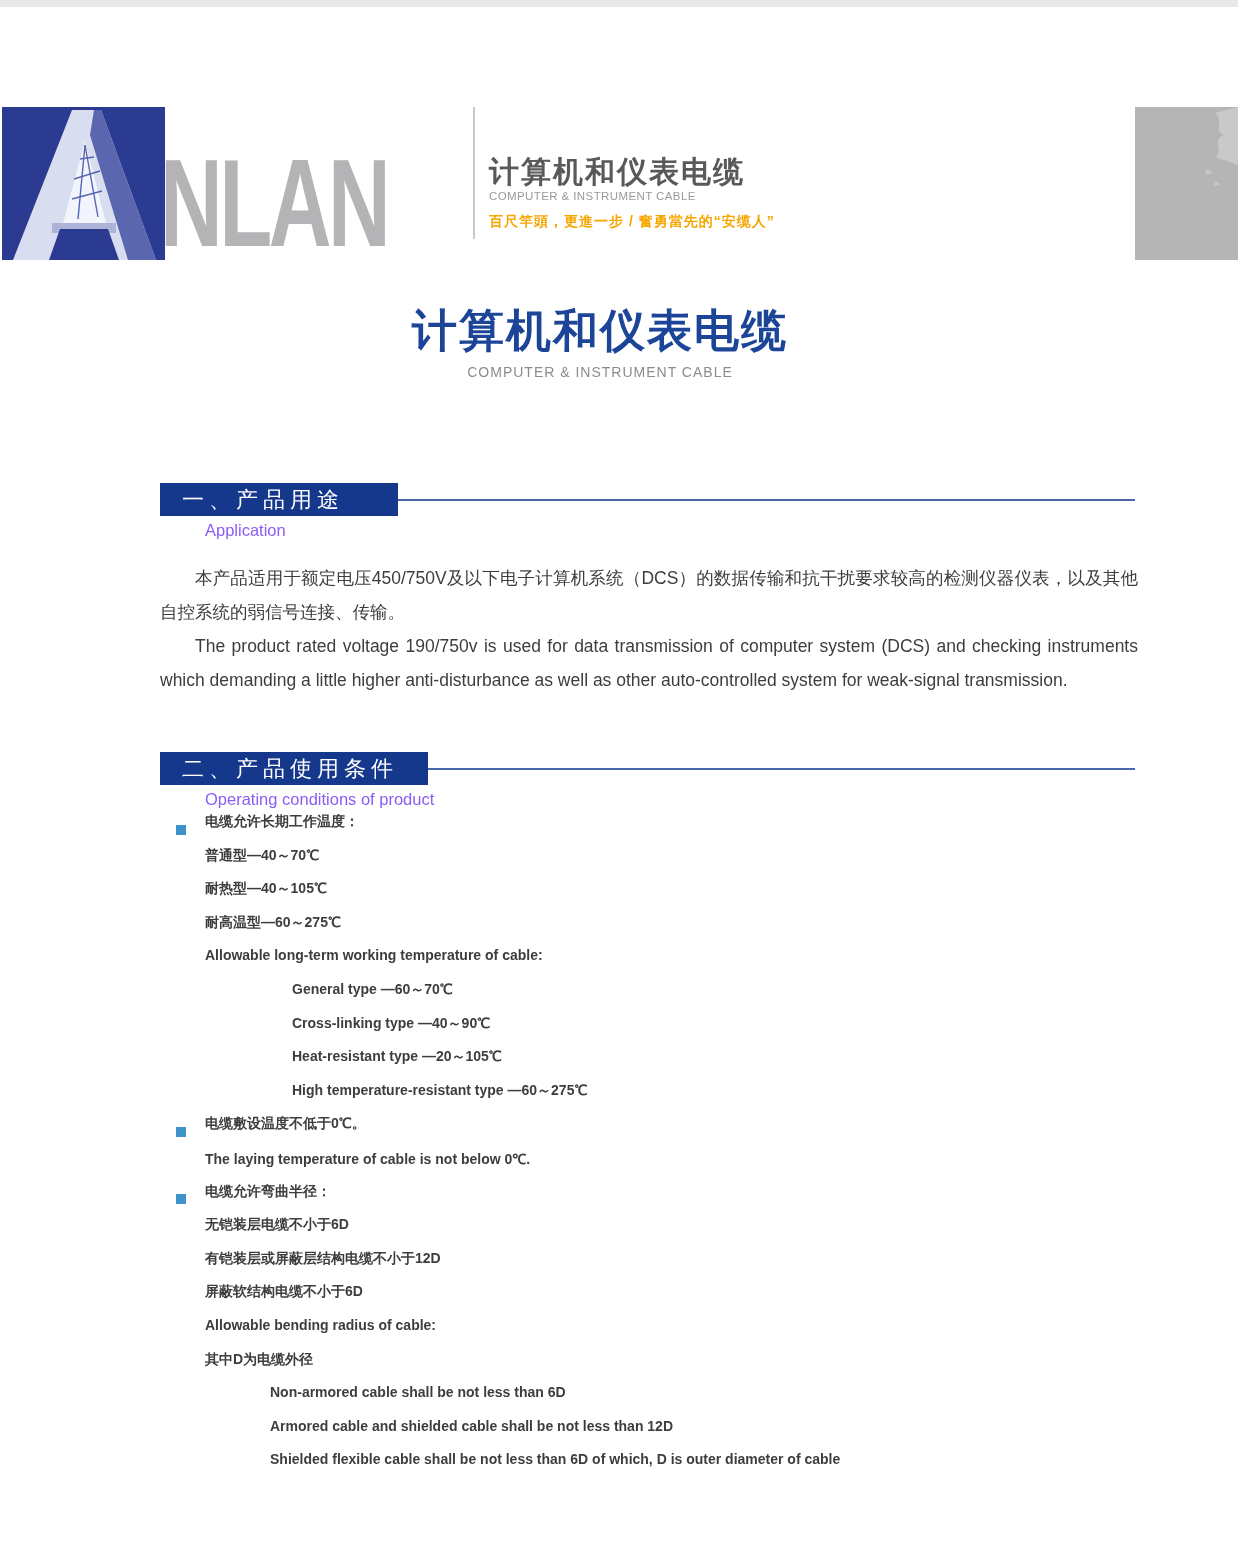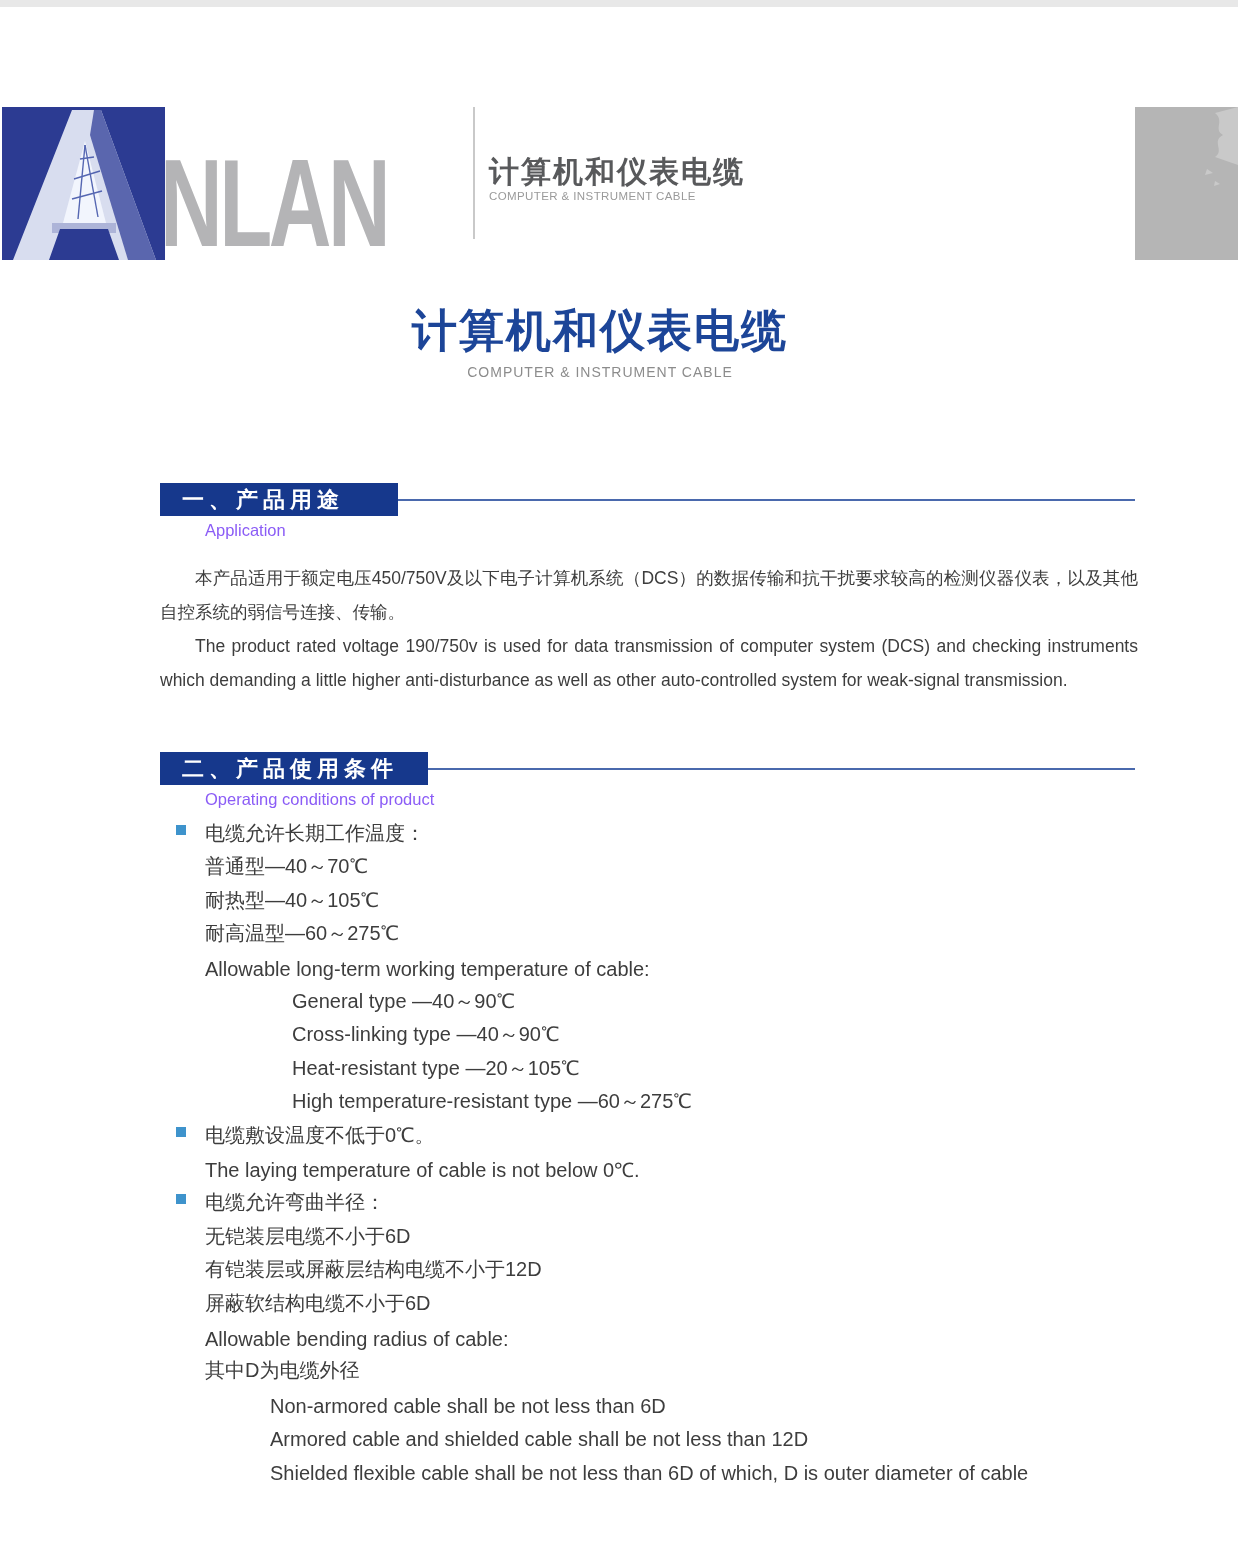--- a/index.html
+++ b/index.html
@@ -25,34 +25,34 @@
   .hdr-slogan{font-size:14px;font-weight:bold;color:var(--orange);margin-top:11px;letter-spacing:1px;}
   .corner-box{position:absolute;left:1135px;top:100px;width:103px;height:153px;background:var(--gray-box);overflow:hidden;}
 
   
   .doc-title{position:absolute;left:0;top:296px;width:1200px;text-align:center;}
   .doc-title-cn{font-size:45px;font-weight:bold;color:var(--title-blue);letter-spacing:2px;line-height:56px;}
   .doc-title-en{font-size:14px;color:var(--sub-gray);letter-spacing:1px;margin-top:5px;}
 
   
   .sec-head{position:absolute;left:160px;width:975px;height:33px;display:flex;align-items:center;}
-  .sec-head .box{height:33px;background:var(--navy);color:#ffffff;font-size:22px;font-weight:bold;
+  .sec-head .box{height:33px;background:var(--navy);color:#ffffff;font-size:22px;font-weight:normal;
                  letter-spacing:5px;display:flex;align-items:center;padding-left:22px;flex:none;}
   .sec-head .box.w1{width:238px;}
   .sec-head .box.w2{width:268px;}
   .sec-head .rule{flex:1;height:2px;background:var(--line-blue);}
   .sub-label{position:absolute;left:205px;font-size:16.5px;color:#8b5cf6;}
 
   .para{position:absolute;left:160px;width:978px;font-size:17.5px;line-height:34px;
         text-align:justify;text-indent:2em;color:var(--text);}
 
   
   .list{position:absolute;left:160px;top:806px;width:978px;}
-  .li{position:relative;height:33.6px;display:flex;align-items:flex-end;
-      font-size:20px;color:var(--text);padding-left:45px;}
+  .li{position:relative;height:33.6px;display:flex;align-items:flex-start;
+      font-size:14px;color:var(--text);padding-left:45px;font-weight:bold;}
   .li .sq{position:absolute;left:16px;top:50%;transform:translateY(-50%);
           width:10px;height:10px;background:var(--bullet-blue);}
   .li.indent{padding-left:132px;}
   .li.indent2{padding-left:110px;}
 </style>
 </head>
 <body>
 
 <div class="page">
 
@@ -77,20 +77,21 @@
     </svg>
   </div>
 
   <div class="nlan">NLAN</div>
 
   <div class="hdr-divider"></div>
 
   <div class="hdr-block">
     <div class="hdr-cn">计算机和仪表电缆</div>
     <div class="hdr-en">COMPUTER &amp; INSTRUMENT CABLE</div>
+    <div class="hdr-slogan">百尺竿頭，更進一步 / 奮勇當先的“安缆人”</div>
   </div>
 
   <div class="corner-box">
     <svg width="103" height="153" viewBox="0 0 103 153">
       <path d="M103 0 L80 6 C90 14 78 22 88 28 C76 34 90 44 80 50 L103 58 Z" fill="#c9c9c9"></path>
       <path d="M72 62 l6 4 -8 2 z" fill="#c9c9c9"></path>
       <path d="M80 74 l5 3 -6 2 z" fill="#c9c9c9"></path>
     </svg>
   </div>
 
@@ -124,21 +125,21 @@
       <div class="li plain">
         <span>耐热型—40～105℃</span>
       </div>
       <div class="li plain">
         <span>耐高温型—60～275℃</span>
       </div>
       <div class="li plain">
         <span>Allowable long-term working temperature of cable:</span>
       </div>
       <div class="li indent">
-        <span>General type —40～90℃</span>
+        <span>General type —60～70℃</span>
       </div>
       <div class="li indent">
         <span>Cross-linking type —40～90℃</span>
       </div>
       <div class="li indent">
         <span>Heat-resistant type —20～105℃</span>
       </div>
       <div class="li indent">
         <span>High temperature-resistant type —60～275℃</span>
       </div>

